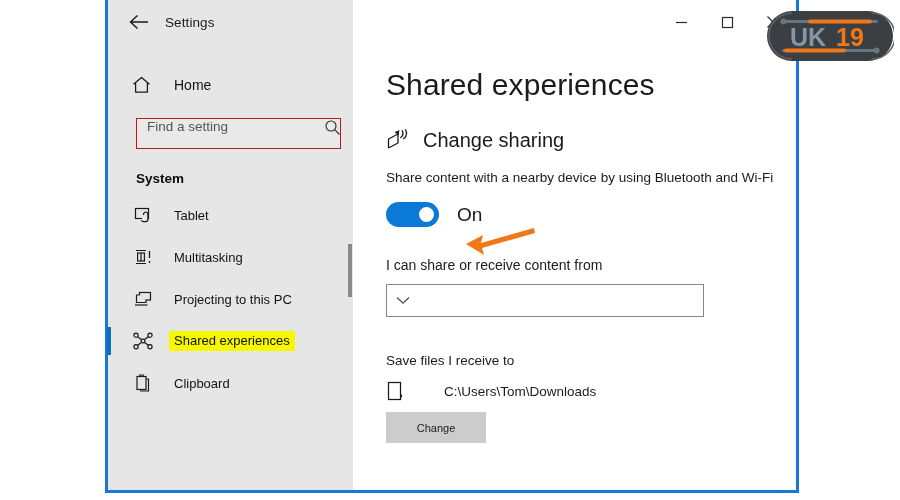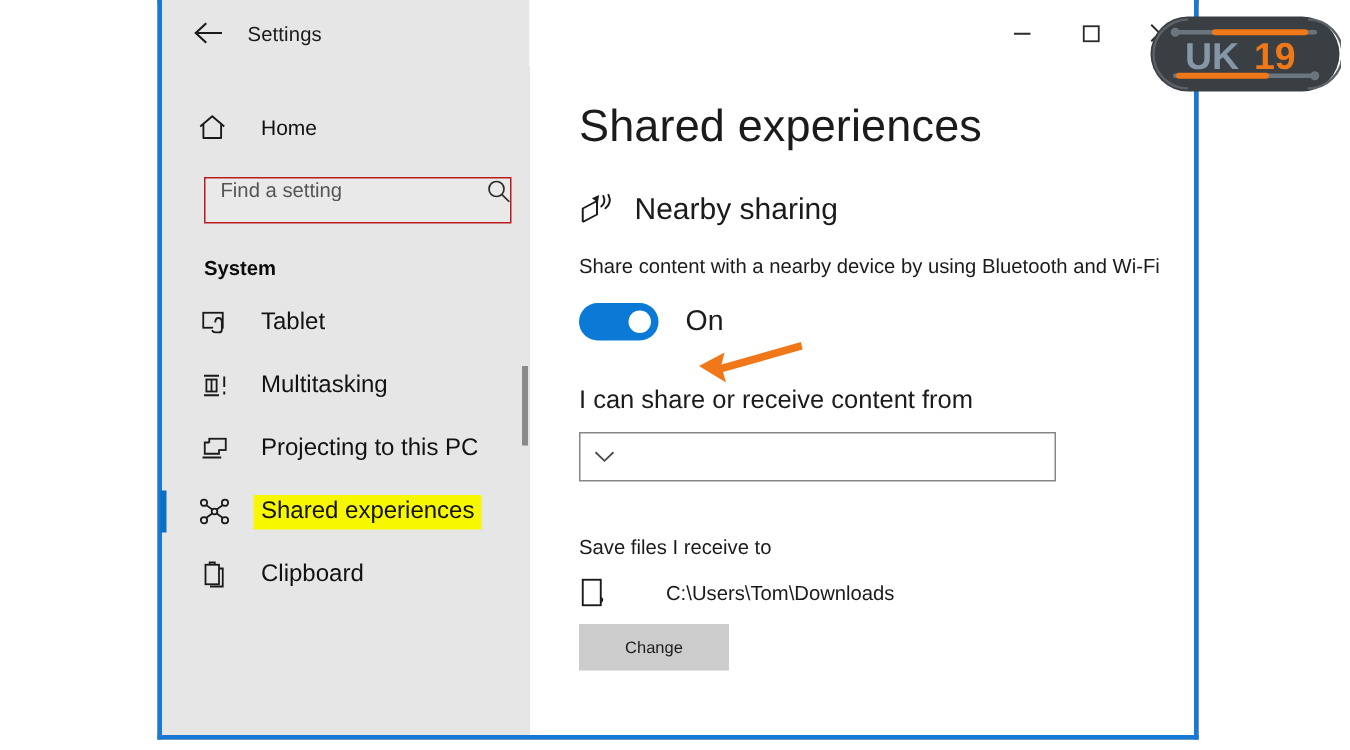--- a/index.html
+++ b/index.html
@@ -157,21 +157,21 @@
     cursor: pointer;
   }
   .nav-icon {
     width: 22px;
     display: flex;
     align-items: center;
     justify-content: center;
     flex: 0 0 22px;
   }
   .nav-label {
-    font-size: 16px;
+    font-size: 13px;
     color: #121212;
     margin-left: 20px;
     white-space: nowrap;
   }
   .nav-item.selected .sel-bar {
     position: absolute;
     left: -1px;
     top: 7px;
     width: 4px;
     height: 28px;
@@ -264,21 +264,21 @@
     height: 15px;
     border-radius: 50%;
     background: #ffffff;
   }
   .toggle-label {
     font-size: 19px;
     color: #1b1b1b;
     margin-left: 18px;
   }
   .field-label {
-    font-size: 17px;
+    font-size: 14px;
     color: #1b1b1b;
     margin-top: 30px;
   }
   .dropdown {
     margin-top: 11px;
     width: 318px;
     height: 33px;
     border: 1px solid #868686;
     box-sizing: border-box;
     display: flex;
@@ -490,21 +490,21 @@
       <div class="section-title-row">
         <div class="section-title-icon">
           <svg width="24" height="22" viewBox="0 0 24 22">
             <path d="M1.5 19 L1.5 10 L11 5" fill="none" stroke="#1a1a1a" stroke-width="1.3" stroke-linejoin="round"></path>
             <path d="M1.5 19 L11 14 L11 5" fill="none" stroke="#1a1a1a" stroke-width="1.3" stroke-linejoin="round"></path>
             <path d="M7.6 3.2 L12.4 1 L11.6 6.2 Z" fill="#1a1a1a"></path>
             <path d="M13.8 8.6 q3.4-2.6 1.4-7.0" fill="none" stroke="#1a1a1a" stroke-width="1.3" stroke-linecap="round"></path>
             <path d="M16.6 9.8 q4.6-3.4 2.0-9.0" fill="none" stroke="#1a1a1a" stroke-width="1.3" stroke-linecap="round"></path>
           </svg>
         </div>
-        <div class="section-title">Nearby sharing</div>
+        <div class="section-title">Change sharing</div>
       </div>
 
       <div class="desc">Share content with a nearby device by using Bluetooth and Wi-Fi</div>
 
       <div class="toggle-row">
         <div class="toggle">
           <div class="knob"></div>
         </div>
         <div class="toggle-label">On</div>
       </div>

